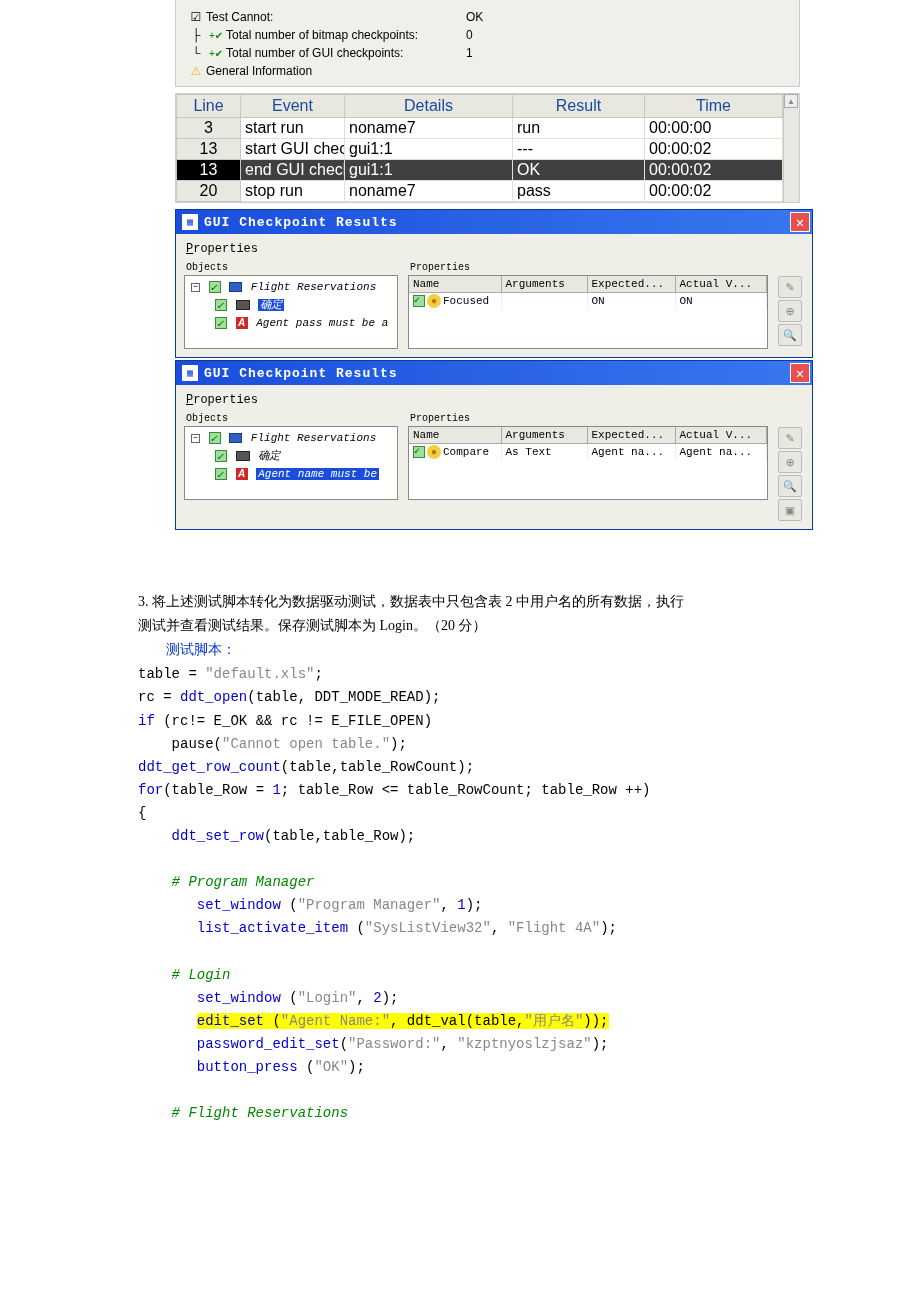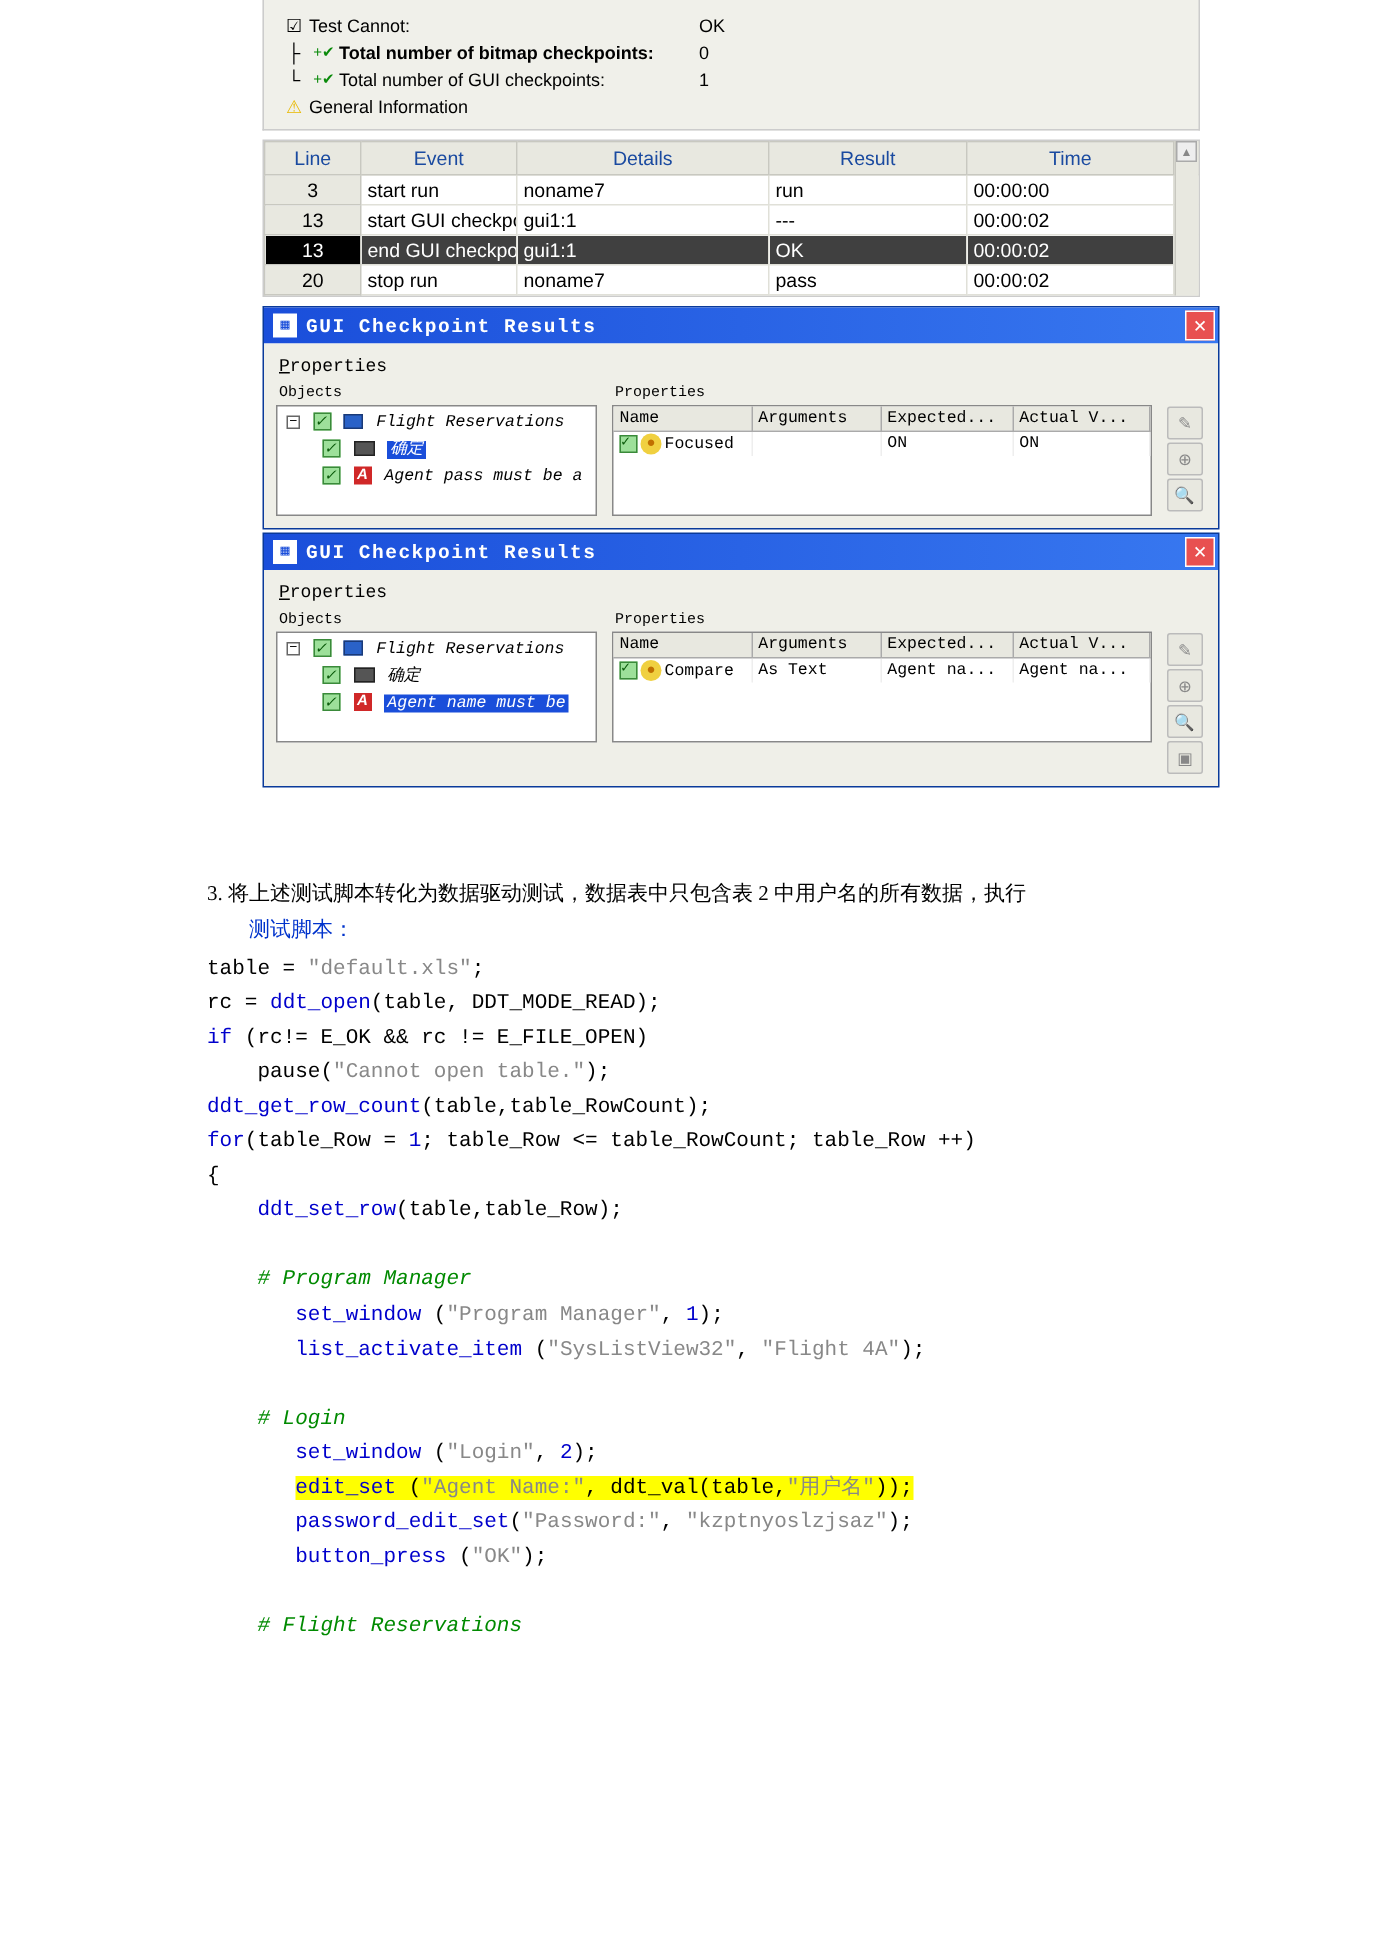--- a/index.html
+++ b/index.html
@@ -8,21 +8,21 @@
 
 
 .summary-panel { background: #f0f0ea; padding: 8px 10px 6px 10px; margin: 0 120px 0 175px; border: 1px solid #ccc; border-top: none; }
 .summary-row { display: flex; align-items: center; height: 18px; }
 .sum-icon { width: 20px; display: inline-block; text-align: center; }
 .sum-label { flex: 0 0 260px; }
 .sum-val { }
 
 
 .results-grid { margin: 6px 120px 0 175px; border: 1px solid #ccc; background: #fff; position: relative; }
-.results-grid table { width: 100%; border-collapse: collapse; table-layout: fixed; font-size: 13px; }
+.results-grid table { width: 100%; border-collapse: collapse; table-layout: fixed; font-size: 16px; }
 .results-grid th { background: #e8e8e0; border: 1px solid #c8c8c0; padding: 2px 4px; color: #1a4aa0; font-weight: normal; text-align: center; height: 22px; }
 .results-grid td { border: 1px solid #e0e0d8; padding: 1px 4px; height: 20px; overflow: hidden; white-space: nowrap; }
 .results-grid .line-col { text-align: center; background: #e8e8e0; border: 1px solid #c8c8c0; }
 .results-grid tr.sel td { background: #404040; color: #fff; }
 .results-grid tr.sel .line-col { background: #000; color: #fff; }
 .results-scroll { position: absolute; right: 0; top: 0; bottom: 0; width: 16px; background: #e8e8e0; border-left: 1px solid #c8c8c0; }
 .results-scroll .arrow { width: 14px; height: 14px; background: #eee; border: 1px solid #aaa; display: flex; align-items: center; justify-content: center; font-size: 8px; color: #888; }
 
 
 .gcr-window { margin: 6px 107px 0 175px; border: 1px solid #0a3a9a; }
@@ -75,21 +75,21 @@
 
   <div class="summary-panel">
     <div class="summary-row">
       <span class="sum-icon">☑</span>
       <span class="sum-label">Test Cannot:</span>
       <span class="sum-val">OK</span>
     </div>
     <div class="summary-row">
       <span class="sum-icon">├</span>
       <span class="sum-icon" style="color:#0a8a0a;font-size:10px;">+✔</span>
-      <span class="sum-label" style="flex-basis:240px;font-weight:bold;">Total number of bitmap checkpoints:</span>
+      <span class="sum-label" style="flex-basis:240px;">Total number of bitmap checkpoints:</span>
       <span class="sum-val">0</span>
     </div>
     <div class="summary-row">
       <span class="sum-icon">└</span>
       <span class="sum-icon" style="color:#0a8a0a;font-size:10px;">+✔</span>
       <span class="sum-label" style="flex-basis:240px;">Total number of GUI checkpoints:</span>
       <span class="sum-val">1</span>
     </div>
     <div class="summary-row">
       <span class="sum-icon" style="color:#e8b800;">⚠</span>
@@ -289,20 +289,21 @@
           <div class="side-btn">⊕</div>
           <div class="side-btn">🔍</div>
           <div class="side-btn">▣</div>
         </div>
       </div>
     </div>
   </div>
 
   <div class="doc">
     <div>3. 将上述测试脚本转化为数据驱动测试，数据表中只包含表 2 中用户名的所有数据，执行</div>
+    <div>测试并查看测试结果。保存测试脚本为 Login。（20 分）</div>
     <div class="indent blue">测试脚本：</div>
 <div class="script"><span>table = </span><span class="str">"default.xls"</span><span>;</span>
 <span>rc = </span><span class="kw">ddt_open</span><span>(table, DDT_MODE_READ);</span>
 <span class="kw">if</span><span> (rc!= E_OK &amp;&amp; rc != E_FILE_OPEN)</span>
 <span>    pause(</span><span class="str">"Cannot open table."</span><span>);</span>
 <span class="kw">ddt_get_row_count</span><span>(table,table_RowCount);</span>
 <span class="kw">for</span><span>(table_Row = </span><span class="num">1</span><span>; table_Row &lt;= table_RowCount; table_Row ++)</span>
 <span>{</span>
 <span>    </span><span class="kw">ddt_set_row</span><span>(table,table_Row);</span>
 

